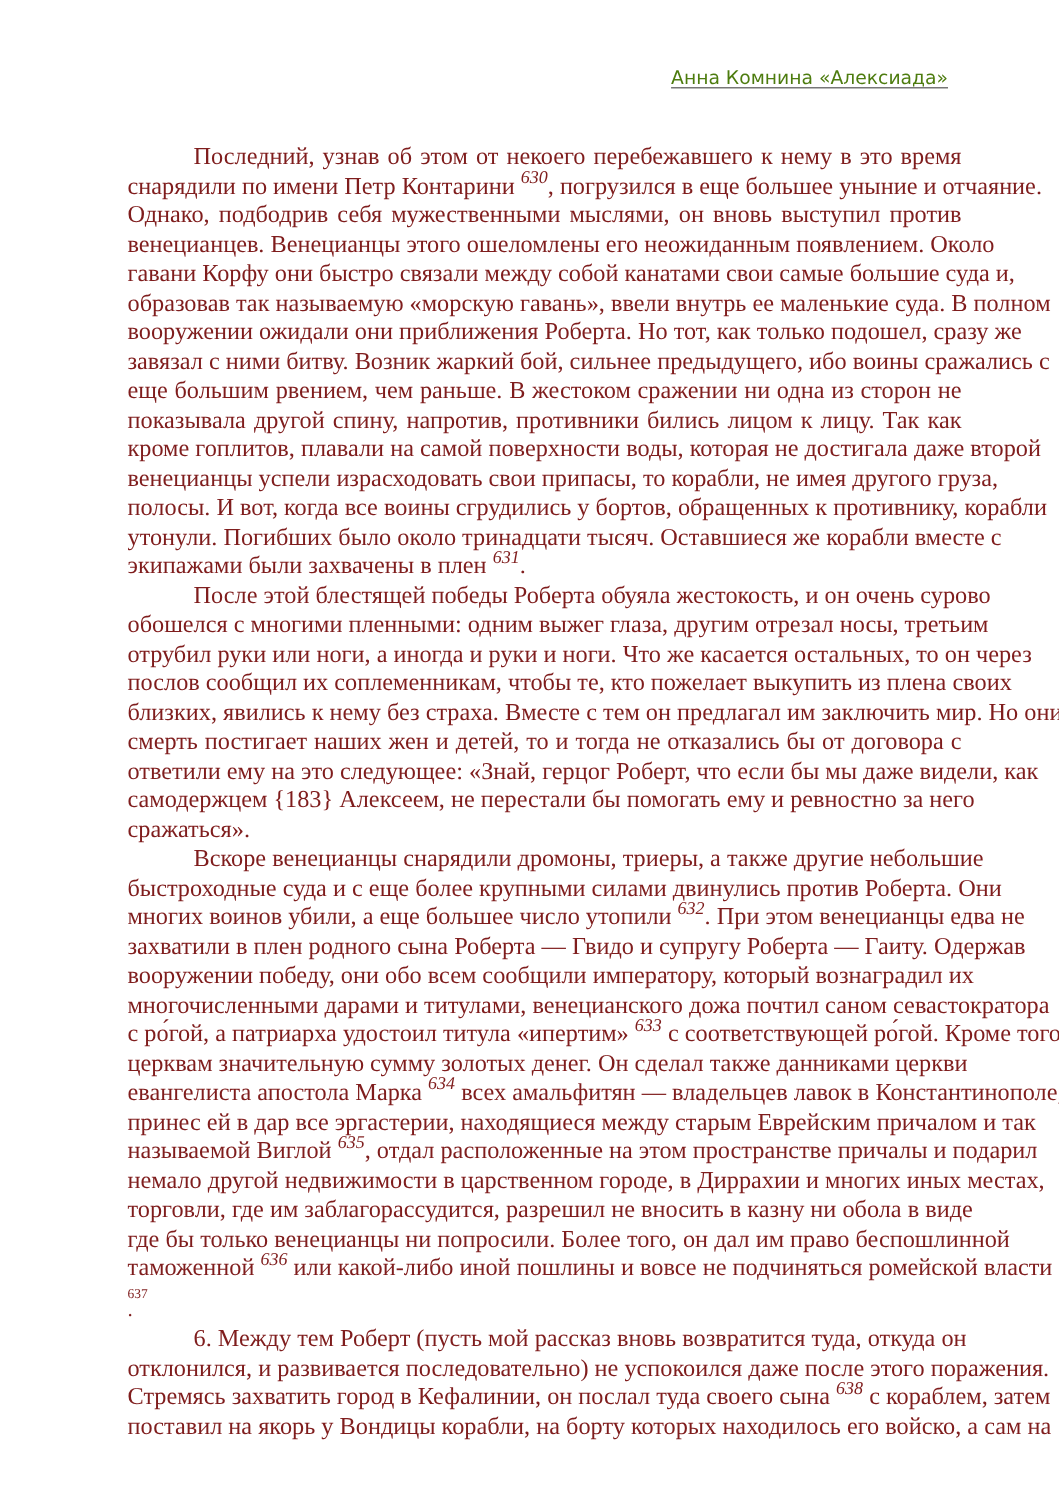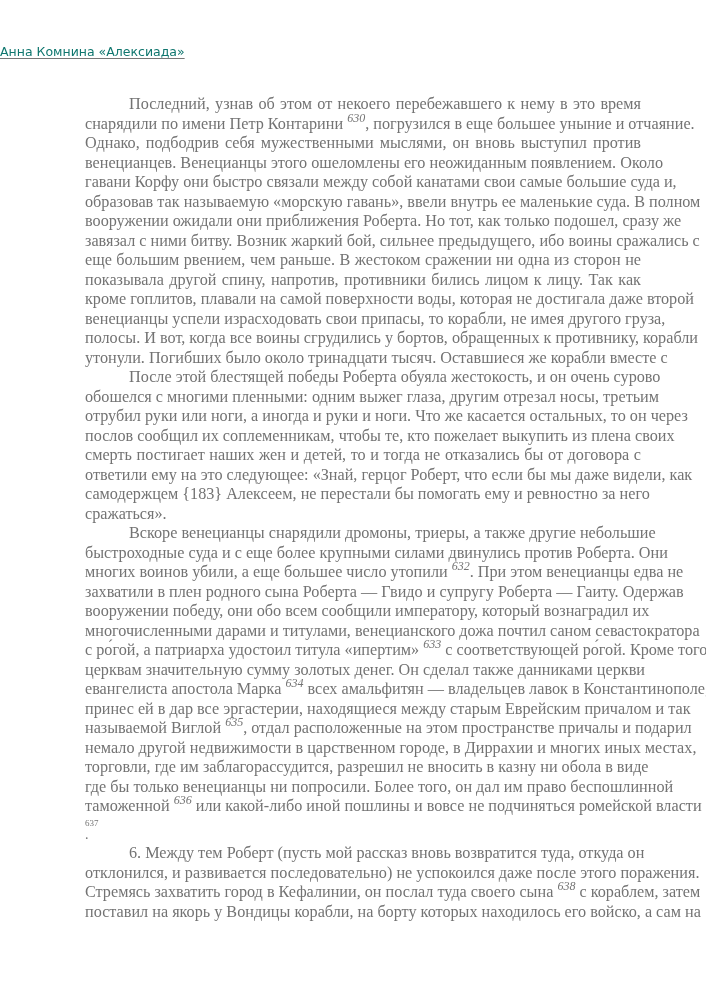--- a/index.html
+++ b/index.html
@@ -1,24 +1,24 @@
 <!DOCTYPE html>
 <html><head>
 <meta charset="utf-8">
 <style>
   html, body { margin: 0; padding: 0; background: #ffffff; }
   body { width: 706px; height: 1000px; position: relative; overflow: hidden; }
   .header {
-    position: absolute; top: 44px; left: 0; width: 632px; text-align: left;
-    font-family: "DejaVu Sans", sans-serif; font-size: 12.5px; color: #0f766e;
+    position: absolute; top: 44px; left: 0; width: 632px; text-align: right;
+    font-family: "DejaVu Sans", sans-serif; font-size: 12.5px; color: #4d7c0f;
   }
   .header span { text-decoration: underline; text-decoration-color: #777; text-underline-offset: 2px; }
   .page {
     position: absolute; left: 85px; top: 95px; width: 556px;
-    font-family: "Liberation Serif", serif; font-size: 16.2px; color: #737373;
+    font-family: "Liberation Serif", serif; font-size: 16.2px; color: #7f1d1d;
   }
   .line {
     height: 19.5px; line-height: 19.5px; white-space: nowrap;
     text-align: justify; text-align-last: justify;
   }
   .line.last { text-align-last: left; }
   .line.indent { padding-left: 44px; }
   sup { font-size: 12px; vertical-align: 0; position: relative; top: -7px; line-height: 0; font-style: italic; }
   .gap { height: 8px; }
   .fn-line { height: 19.5px; line-height: 12px; font-size: 9px; }
@@ -39,26 +39,28 @@
       <div class="line">гавани Корфу они быстро связали между собой канатами свои самые большие суда и,</div>
       <div class="line">образовав так называемую «морскую гавань», ввели внутрь ее маленькие суда. В полном</div>
       <div class="line">вооружении ожидали они приближения Роберта. Но тот, как только подошел, сразу же</div>
       <div class="line">завязал с ними битву. Возник жаркий бой, сильнее предыдущего, ибо воины сражались с</div>
       <div class="line">еще большим рвением, чем раньше. В жестоком сражении ни одна из сторон не</div>
       <div class="line">показывала другой спину, напротив, противники бились лицом к лицу. Так как</div>
       <div class="line">кроме гоплитов, плавали на самой поверхности воды, которая не достигала даже второй</div>
       <div class="line">венецианцы успели израсходовать свои припасы, то корабли, не имея другого груза,</div>
       <div class="line">полосы. И вот, когда все воины сгрудились у бортов, обращенных к противнику, корабли</div>
       <div class="line">утонули. Погибших было около тринадцати тысяч. Оставшиеся же корабли вместе с</div>
+      <div class="line last"><span>экипажами были захвачены в плен </span><sup>631</sup><span>.</span></div>
     </div>
     <div>
       <div class="line indent">После этой блестящей победы Роберта обуяла жестокость, и он очень сурово</div>
       <div class="line">обошелся с многими пленными: одним выжег глаза, другим отрезал носы, третьим</div>
       <div class="line">отрубил руки или ноги, а иногда и руки и ноги. Что же касается остальных, то он через</div>
       <div class="line">послов сообщил их соплеменникам, чтобы те, кто пожелает выкупить из плена своих</div>
+      <div class="line">близких, явились к нему без страха. Вместе с тем он предлагал им заключить мир. Но они</div>
       <div class="line">смерть постигает наших жен и детей, то и тогда не отказались бы от договора с</div>
       <div class="line">ответили ему на это следующее: «Знай, герцог Роберт, что если бы мы даже видели, как</div>
       <div class="line">самодержцем {183} Алексеем, не перестали бы помогать ему и ревностно за него</div>
       <div class="line last">сражаться».</div>
     </div>
     <div>
       <div class="line indent">Вскоре венецианцы снарядили дромоны, триеры, а также другие небольшие</div>
       <div class="line">быстроходные суда и с еще более крупными силами двинулись против Роберта. Они</div>
       <div class="line"><span>многих воинов убили, а еще большее число утопили </span><sup>632</sup><span>. При этом венецианцы едва не</span></div>
       <div class="line">захватили в плен родного сына Роберта — Гвидо и супругу Роберта — Гаиту. Одержав</div>

